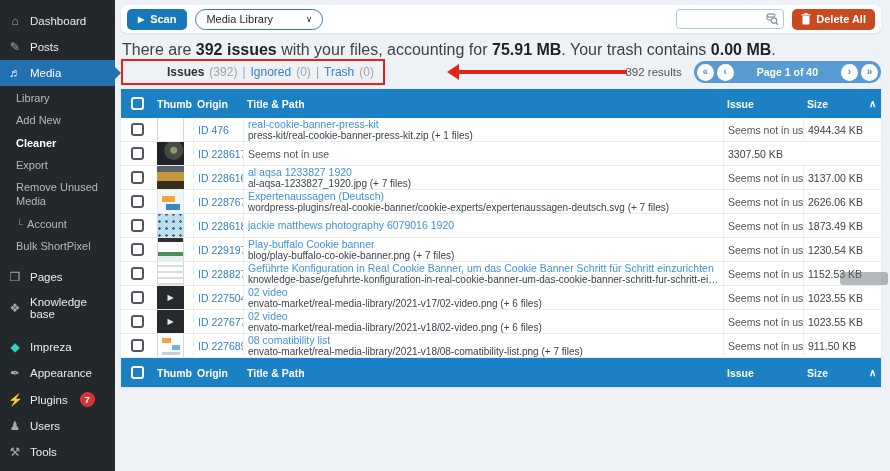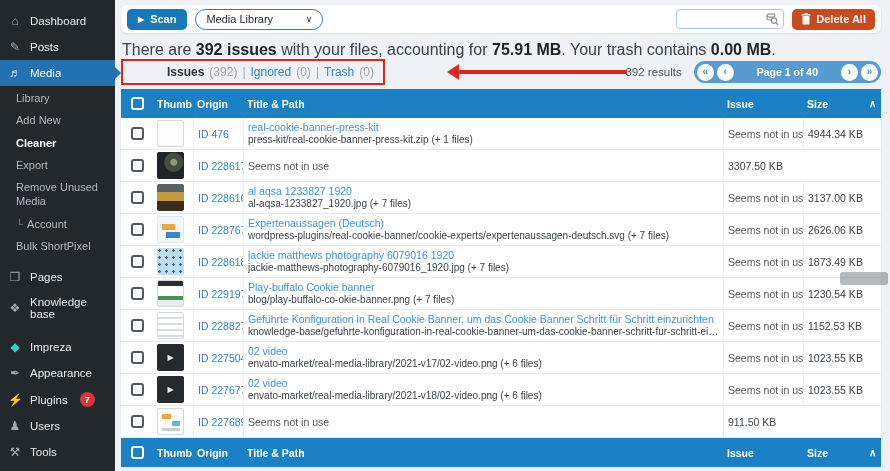--- a/index.html
+++ b/index.html
@@ -55,21 +55,21 @@
   .results-label{margin-left:auto;font-size:11.5px;color:#50575e;margin-right:12px;}
   .pagination{display:flex;align-items:center;gap:3px;background:var(--pagination-blue);border-radius:12px;height:22px;padding:0 3px;color:#fff;}
   .pg-btn{width:17px;height:17px;border-radius:50%;background:#fff;color:#4a90c2;font-size:10px;font-weight:bold;display:flex;align-items:center;justify-content:center;cursor:pointer;border:none;font-family:inherit;line-height:1;}
   .pg-label{font-size:10.5px;padding:0 20px;font-weight:bold;}
 
   
   .mc-table{position:absolute;left:6px;right:9px;top:89px;background:#fff;box-shadow:0 1px 2px rgba(0,0,0,.06);}
   .t-row,.t-head{display:grid;grid-template-columns:32px 40px 50px 1fr 80px 62px 16px;align-items:center;}
   .t-head{background:var(--table-header-blue);color:#fff;height:29px;font-size:10.5px;font-weight:bold;}
   .t-head .t-cell{border:none;}
-  .t-row{height:32px;border-bottom:1px solid #e8eaed;font-size:10.5px;background:#fff;text-align:right;}
+  .t-row{height:24px;border-bottom:1px solid #e8eaed;font-size:10.5px;background:#fff;text-align:right;}
   .t-cell{padding:0 4px;height:100%;display:flex;align-items:center;overflow:hidden;}
   .c-cb{justify-content:center;}
   .c-title{flex-direction:column;align-items:flex-start;justify-content:center;}
   .t-row .c-origin,.t-row .c-title,.t-row .c-issue,.t-row .c-size{border-left:1px solid #edf0f2;}
   .cb{width:13px;height:13px;border:2px solid #50575e;border-radius:3px;background:#fff;display:inline-block;cursor:pointer;}
   .cb-head{border-color:#fff;background:transparent;}
   .origin-link{color:var(--link-blue);cursor:pointer;white-space:nowrap;}
   .title-link{color:var(--title-link-blue);cursor:pointer;white-space:nowrap;max-width:100%;overflow:hidden;text-overflow:ellipsis;line-height:1.25;}
   .path{color:#3c434a;font-size:10px;white-space:nowrap;max-width:100%;overflow:hidden;text-overflow:ellipsis;line-height:1.25;}
   .c-issue{color:#50575e;white-space:nowrap;}
@@ -300,21 +300,20 @@
           <span class="cb"></span>
         </div>
       <div class="t-cell">
           <span class="thumb th-sky"></span>
         </div>
       <div class="t-cell c-origin">
           <a class="origin-link">ID 228618</a>
         </div>
       <div class="t-cell c-title">
           <a class="title-link">jackie matthews photography 6079016 1920</a>
-          <div class="path">jackie-matthews-photography-6079016_1920.jpg (+ 7 files)</div>
         </div>
       <div class="t-cell c-issue">Seems not in use</div>
       <div class="t-cell c-size">1873.49 KB</div>
       <div class="t-cell"></div>
     </div>
 
     <div class="t-row">
       <div class="t-cell c-cb">
           <span class="cb"></span>
         </div>
@@ -392,20 +391,24 @@
 
     <div class="t-row">
       <div class="t-cell c-cb">
           <span class="cb"></span>
         </div>
       <div class="t-cell">
           <span class="thumb th-diagram"></span>
         </div>
       <div class="t-cell c-origin">
           <a class="origin-link">ID 227689</a>
+        </div>
+      <div class="t-cell c-title">
+          <a class="title-link">08 comatibility list</a>
+          <div class="path">envato-market/real-media-library/2021-v18/08-comatibility-list.png (+ 7 files)</div>
         </div>
       <div class="t-cell c-issue">Seems not in use</div>
       <div class="t-cell c-size">911.50 KB</div>
       <div class="t-cell"></div>
     </div>
 
     <div class="t-head">
       <div class="t-cell c-cb">
           <span class="cb cb-head"></span>
         </div>

